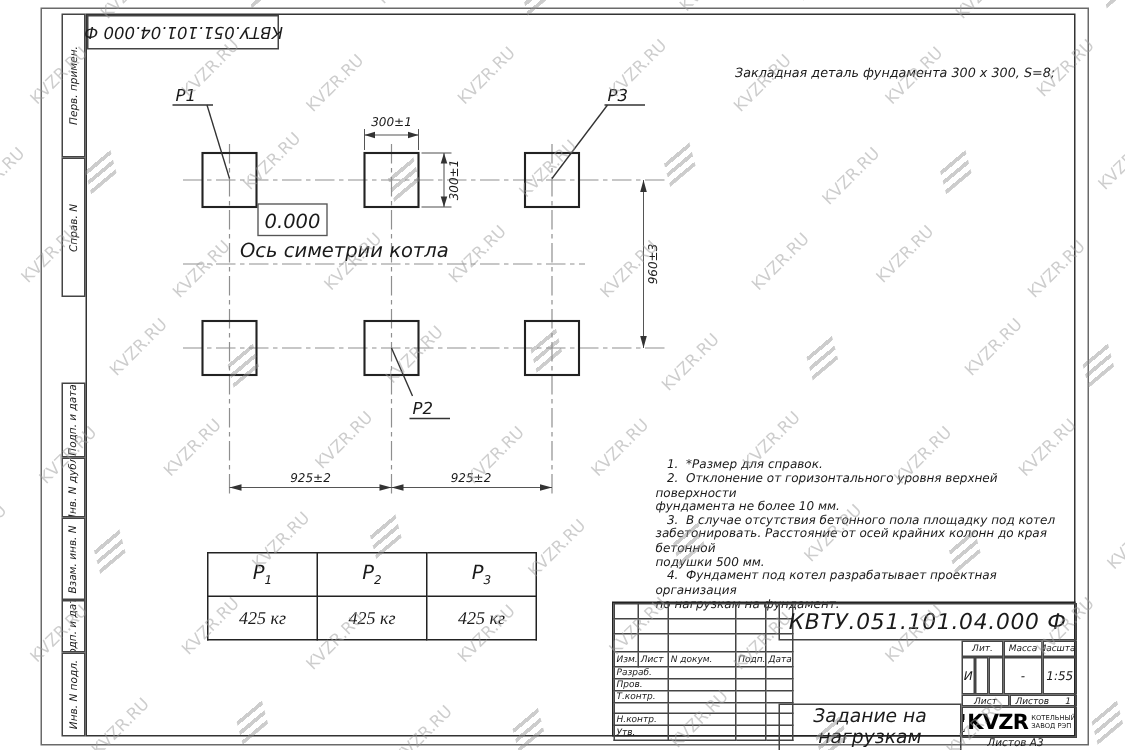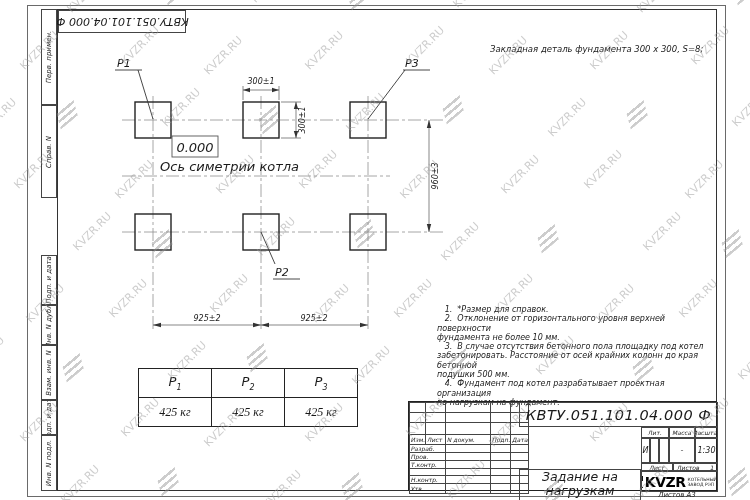--- a/index.html
+++ b/index.html
@@ -264,21 +264,21 @@
 
 
     <div class="cell hd6" style="left:232px;top:25px;width:28px;height:11px;">Лит.</div>
     <div class="cell hd6" style="left:260px;top:25px;width:26px;height:11px;">Масса</div>
     <div class="cell hd6" style="left:286px;top:25px;width:23px;height:11px;">Масштаб</div>
 
     <div class="cell" style="left:232px;top:36px;width:9px;height:25px;font-size:8px;">И</div>
     <div class="cell" style="left:241px;top:36px;width:9px;height:25px;"></div>
     <div class="cell" style="left:250px;top:36px;width:10px;height:25px;"></div>
     <div class="cell" style="left:260px;top:36px;width:26px;height:25px;font-size:8px;">-</div>
-    <div class="cell" style="left:286px;top:36px;width:23px;height:25px;font-size:8px;">1:30</div>
+    <div class="cell" style="left:286px;top:36px;width:23px;height:25px;font-size:8px;">1:55</div>
 
     <div class="cell hd6" style="left:232px;top:61px;width:32px;height:8px;">Лист</div>
     <div class="cell hd6" style="left:264px;top:61px;width:45px;height:8px;justify-content:space-between;padding:0 3px;">
       <span>Листов</span>
       <span>1</span>
     </div>
 
     <div class="cell c-logo">
       <span class="logo-ic"></span>
       <span class="logo-txt">KVZR</span>

